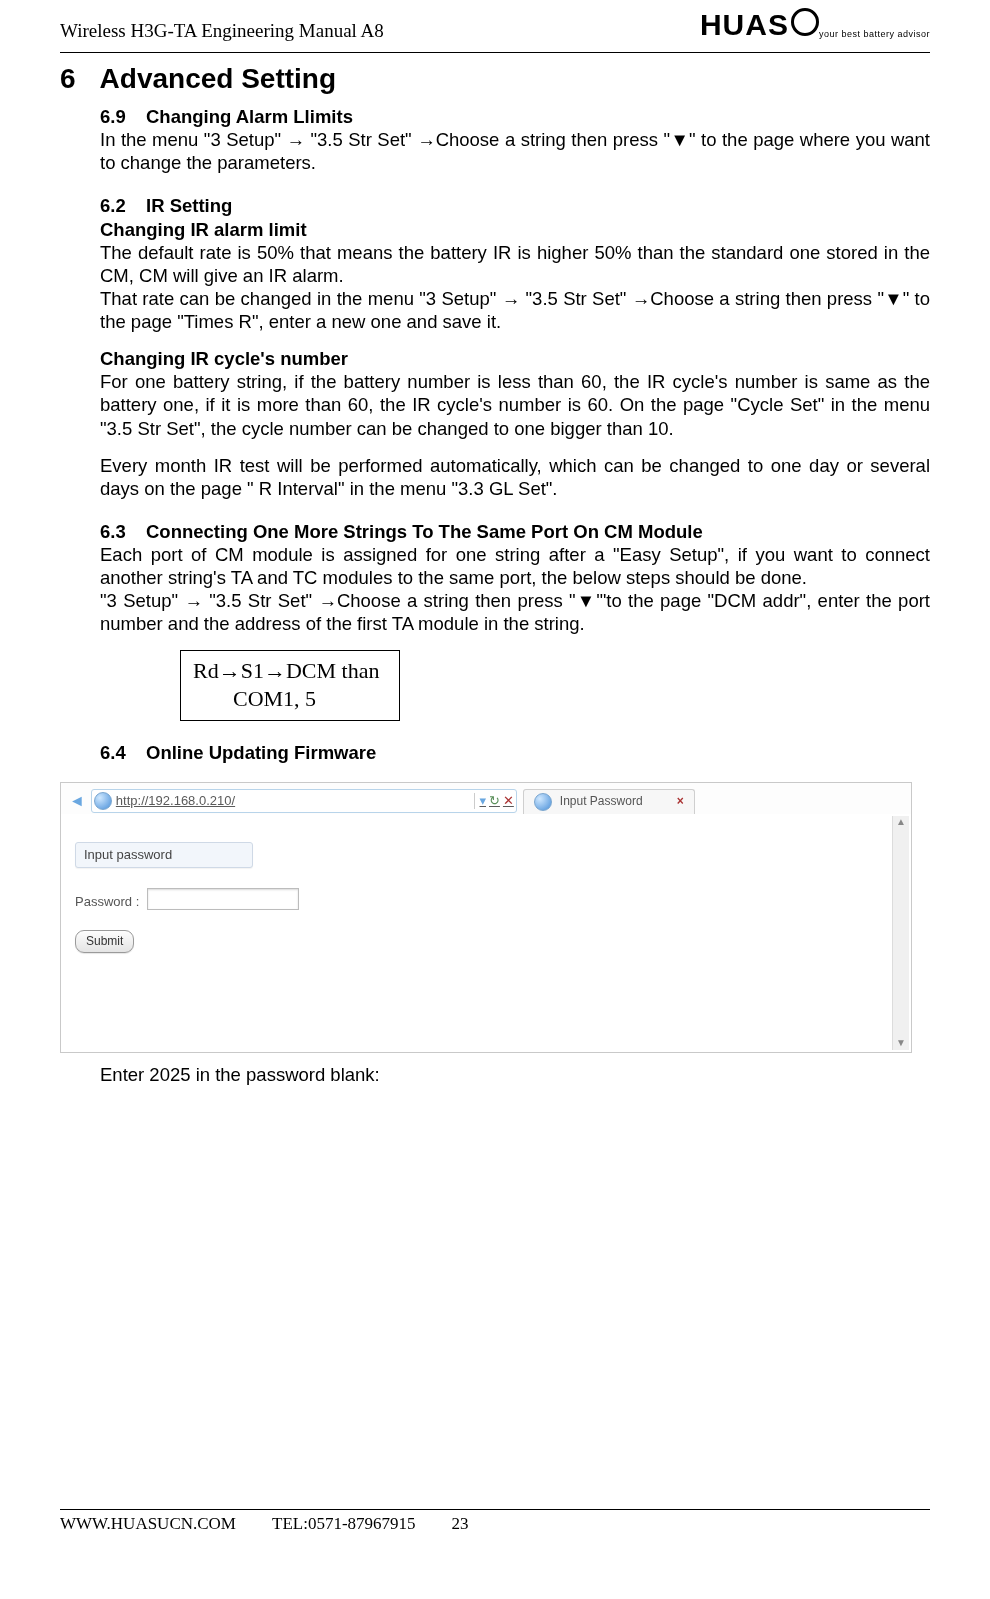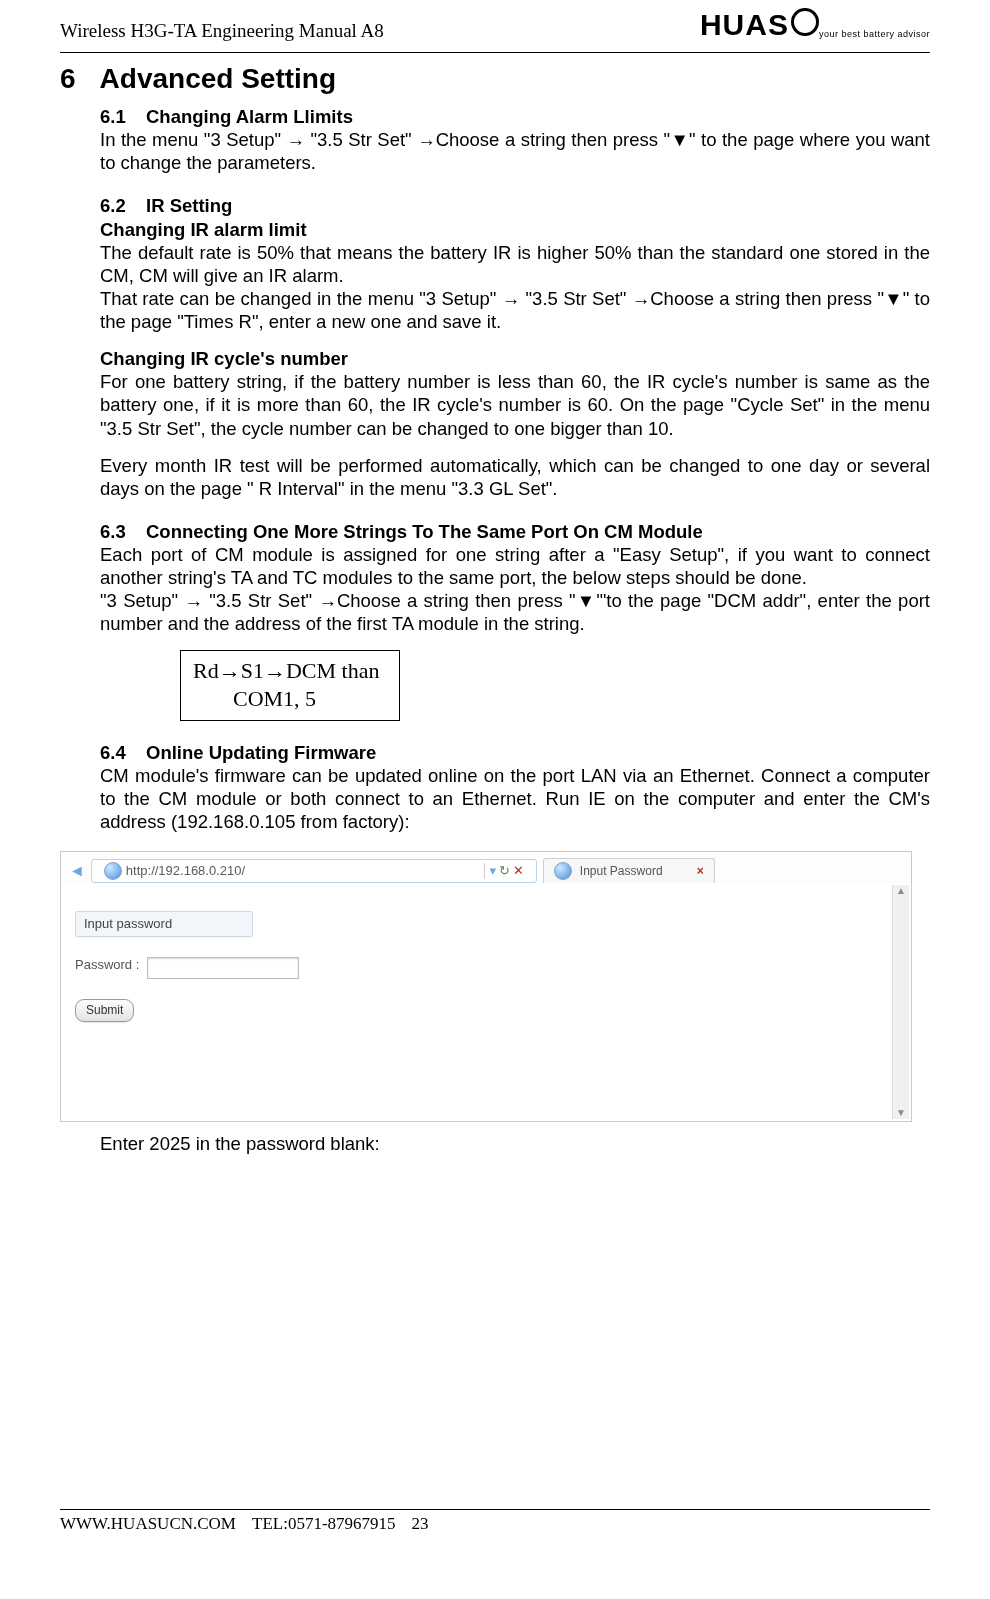--- a/index.html
+++ b/index.html
@@ -99,23 +99,24 @@
     display:flex;
     align-items:center;
     gap:6px;
   }
   .ss-addr {
     border:1px solid #b8d4ea;
     border-radius:3px;
     background:#fff;
     display:flex;
     align-items:center;
-    padding:2px 12px;
+    padding:2px 2px;
     width:420px;
     color:#5a5a5a;
+    text-decoration:underline;
   }
   .ie-icon {
     width:16px;height:16px;
     border:1px solid #7aa6cf;
     border-radius:50%;
     background: radial-gradient(circle at 30% 30%, #cfe8ff, #4a90d9);
     display:inline-block;
     margin-right:4px;
   }
   .ss-refresh {
@@ -150,21 +151,21 @@
     border-radius:3px;
     padding:4px 8px;
     font-size:13px;
     color:#444;
     width:160px;
     box-shadow:0 1px 1px rgba(0,0,0,0.05);
   }
   .ss-row {
     margin-top:20px;
     display:flex;
-    align-items:flex-start;
+    align-items:flex-end;
     gap:8px;
     color:#555;
   }
   .ss-input {
     border:1px solid #bcbcbc;
     box-shadow:inset 0 1px 2px rgba(0,0,0,0.15);
     width:150px;height:20px;
     background:#fff;
   }
   .ss-button {
@@ -191,21 +192,21 @@
     color:#888;
     font-size:10px;
   }
   .footer {
     position:absolute;
     bottom:6px;
     left:60px;
     font-family: "Times New Roman", Times, serif;
     font-size:17px;
     display:flex;
-    gap:16px;
+    gap:36px;
     border-top: 0;
   }
   .footer-line-wrap {
     position:absolute;
     bottom:30px;
     left:60px; right:60px;
     border-top:1px solid #000;
   }
   .gap { height:14px; }
 </style>
@@ -225,21 +226,21 @@
     </div>
   </div>
 
   <h1 class="section">
     <span class="num">6</span><span>Advanced Setting</span>
   </h1>
 
   <div class="content">
 
     <div class="sub-h">
-      <span class="snum">6.1</span><span>Changing Alarm Llimits</span>
+      <span class="snum">6.9</span><span>Changing Alarm Llimits</span>
     </div>
     <div class="justify">In the menu "3 Setup" → "3.5 Str Set" →Choose a string then press "▼" to the page where you want to change the parameters.</div>
 
     <div class="gap"></div>
 
     <div class="sub-h">
       <span class="snum">6.2</span><span>IR Setting</span>
     </div>
     <div class="sub-bold">Changing IR alarm limit</div>
     <div class="justify">The default rate is 50% that means the battery IR is higher 50% than the standard one stored in the CM, CM will give an IR alarm.</div>
@@ -260,21 +261,20 @@
     <div class="justify">"3 Setup" → "3.5 Str Set" →Choose a string then press "▼'"to the page "DCM addr", enter the port number and the address of the first TA module in the string.</div>
 
     <div class="box-diagram">
       <div>Rd→S1→DCM than</div>
       <div style="padding-left:40px">COM1, 5</div>
     </div>
 
     <div class="sub-h">
       <span class="snum">6.4</span><span>Online Updating Firmware</span>
     </div>
-    <div class="justify">CM module's firmware can be updated online on the port LAN via an Ethernet. Connect a computer to the CM module or both connect to an Ethernet. Run IE on the computer and enter the CM's address (192.168.0.105 from factory):</div>
 
     
     <div class="screenshot">
       <div class="ss-tabs">
         <span style="color:#6aa7e0;font-size:16px;">◄</span>
         <div class="ss-addr">
           <span class="ie-icon"></span>
           <span>http://192.168.0.210/</span>
           <span class="ss-refresh">
             <span style="color:#6aa7e0;">▾</span>

